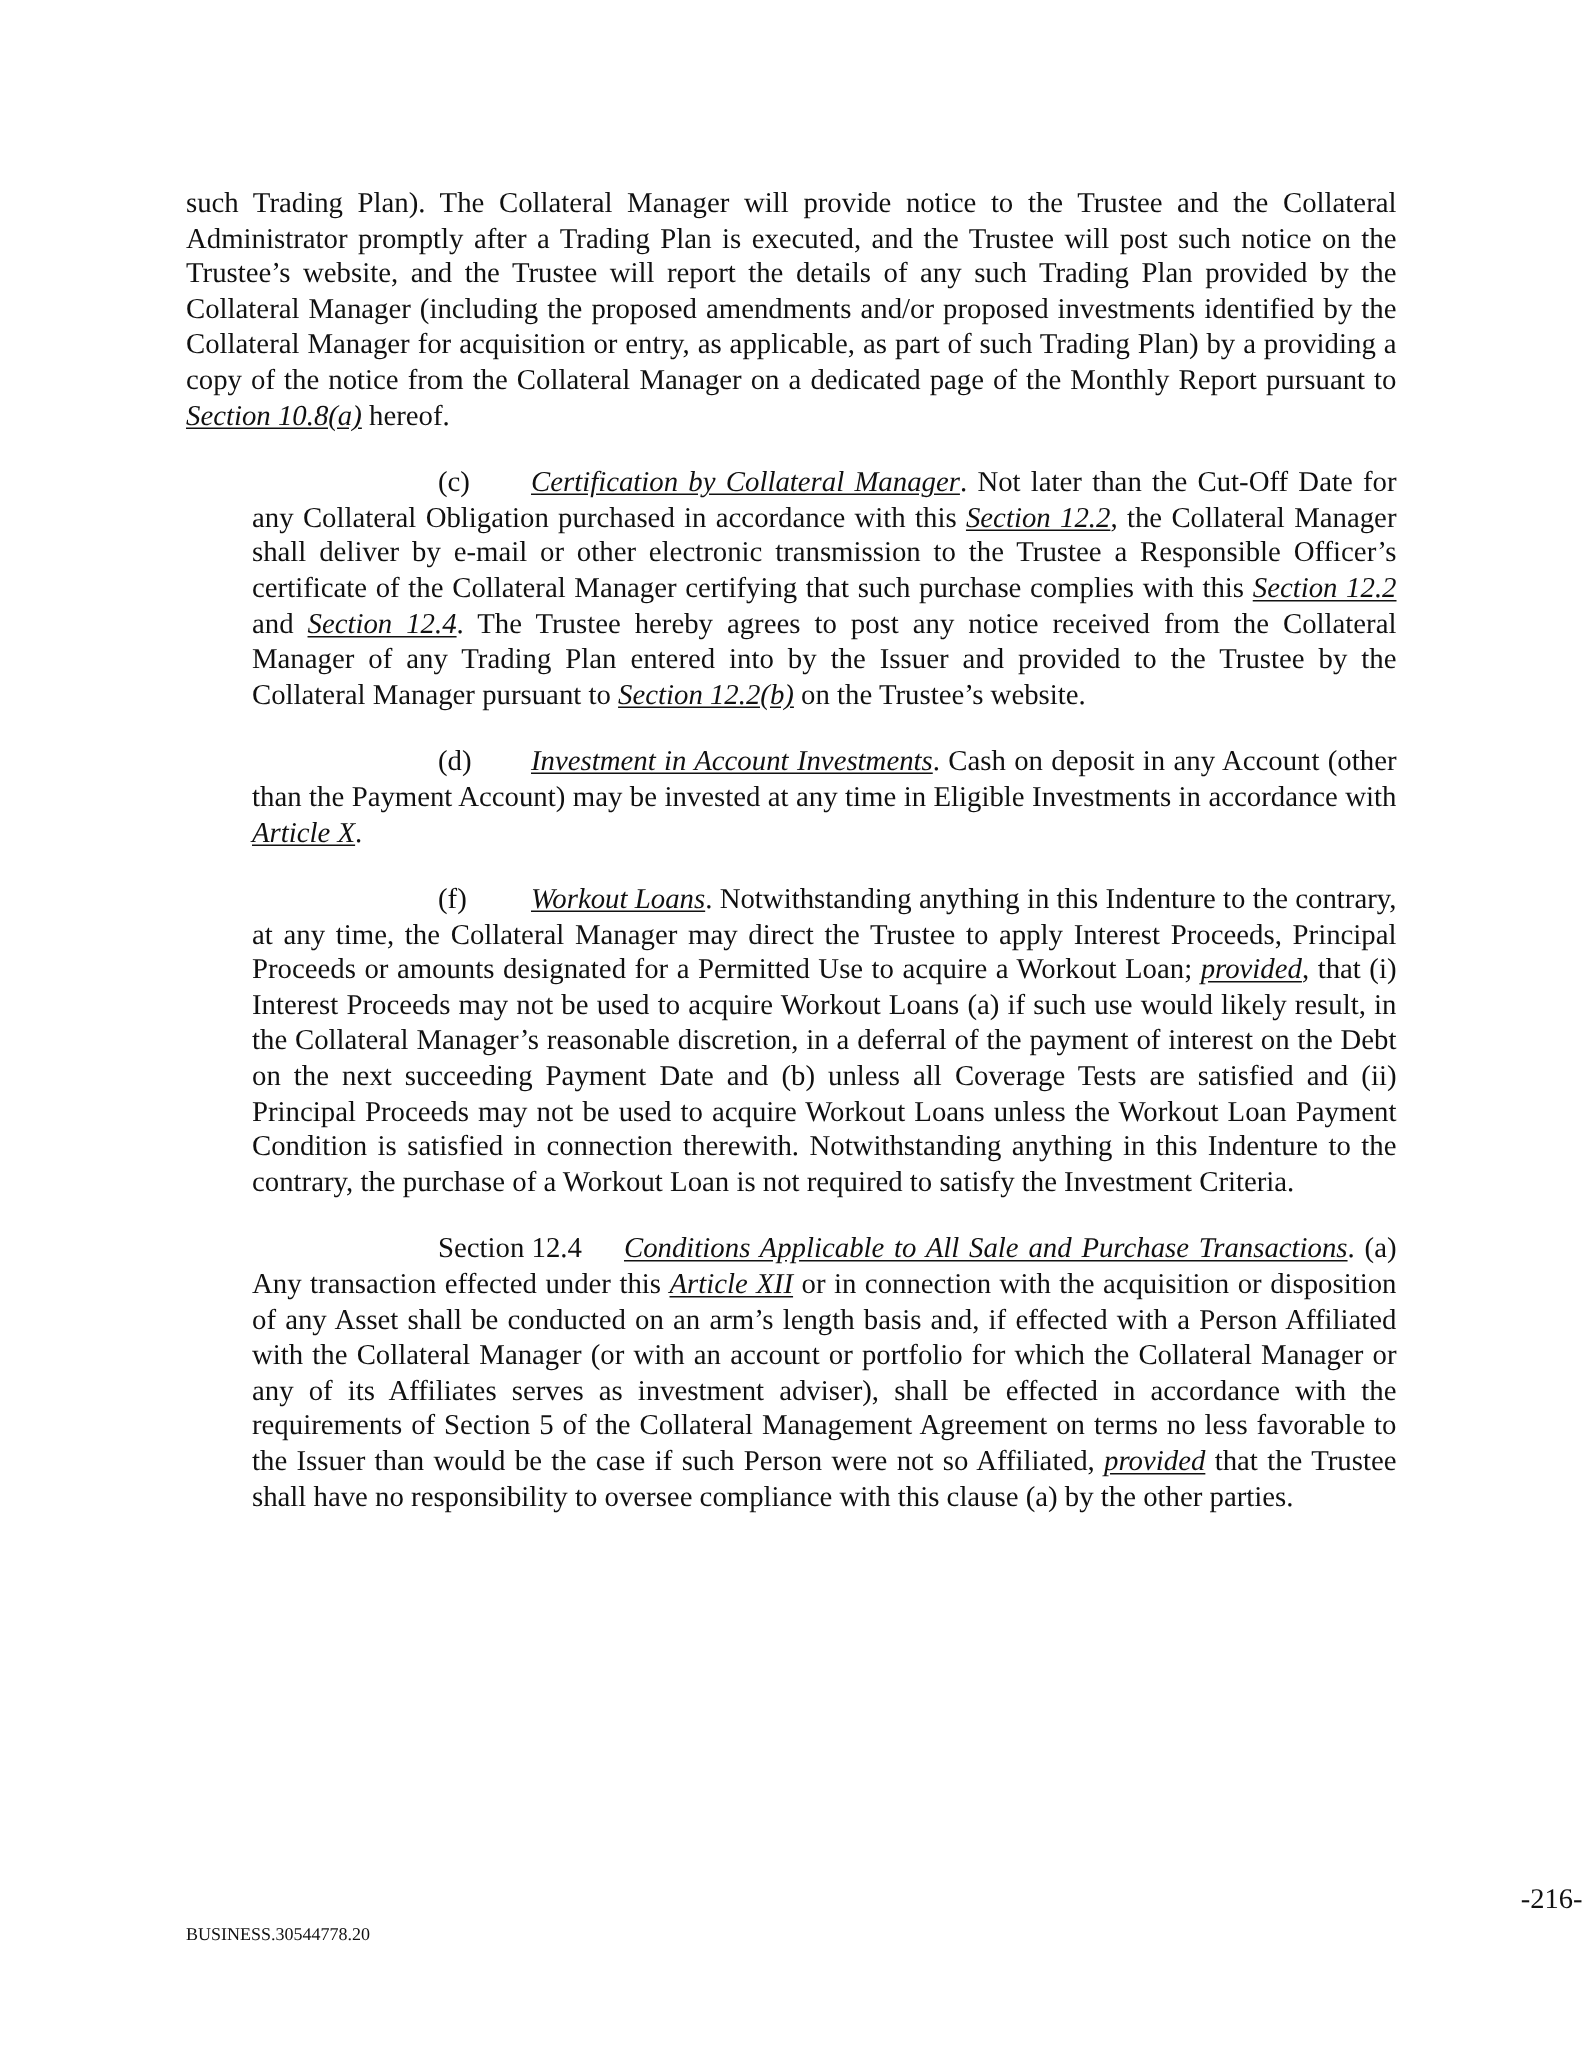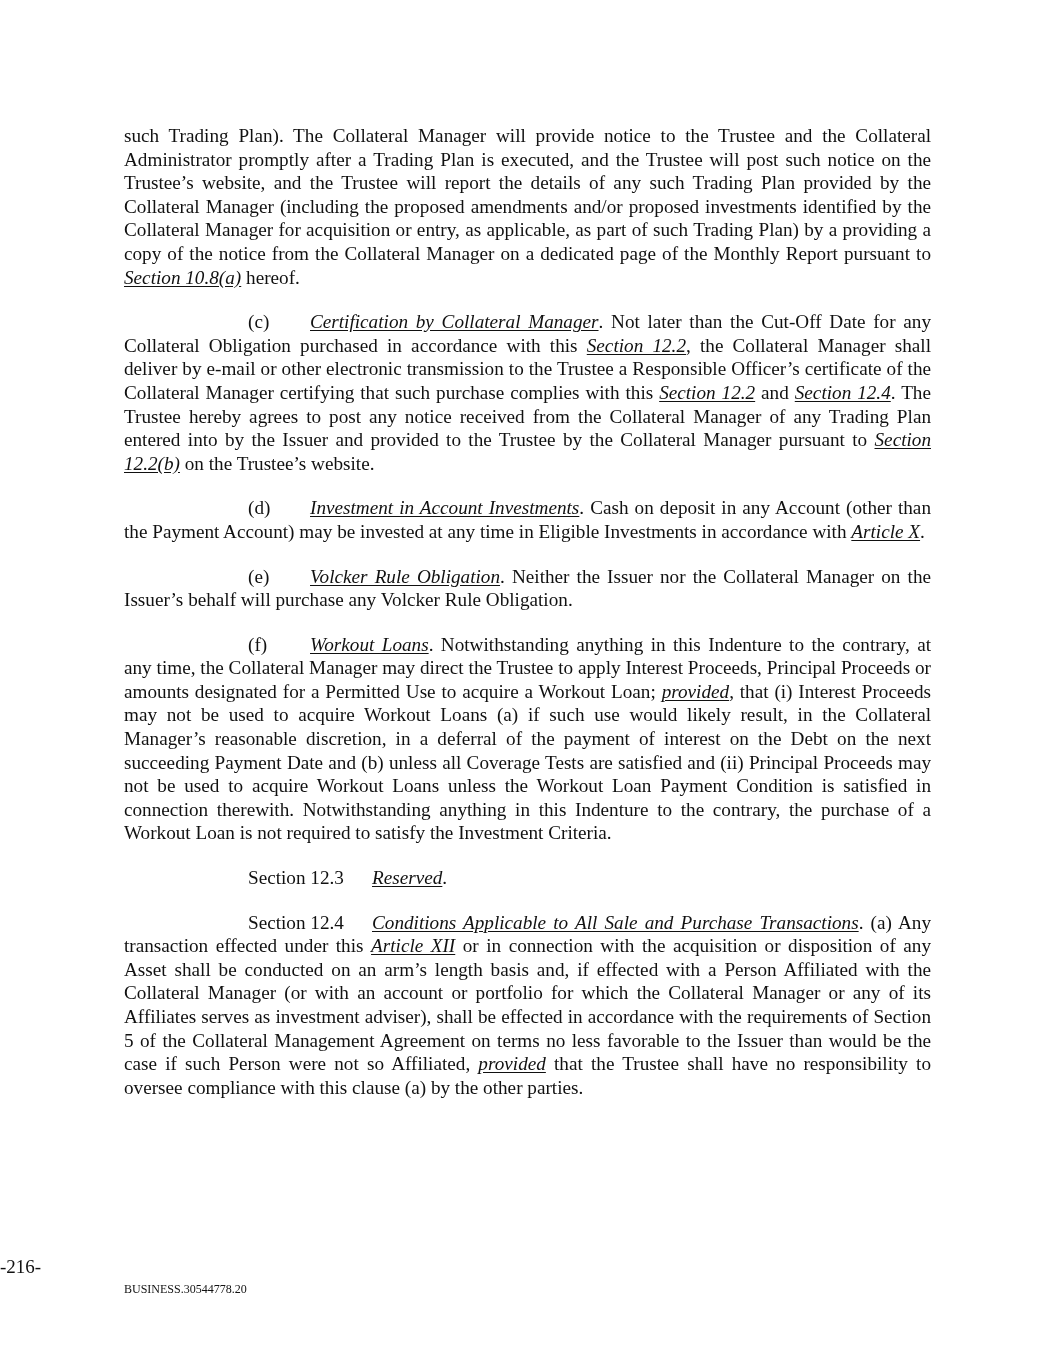--- a/index.html
+++ b/index.html
@@ -3,49 +3,47 @@
 <meta charset="utf-8">
 <style>
   html, body { margin: 0; padding: 0; background: #ffffff; }
   body { width: 1055px; height: 1365px; position: relative; overflow: hidden; }
   .page {
     position: absolute; left: 124px; top: 124px; width: 807px;
     font-family: "Liberation Serif", serif; font-size: 19.2px; line-height: 23.6px;
     color: #111111; text-align: justify;
   }
   p { margin: 0 0 21px 0; }
-  .indent { text-indent: 124px; }
+  .indent { text-indent: 124px; margin-left: 44px; }
   .label { display: inline-block; width: 62px; text-indent: 0; }
   .seclabel { display: inline-block; width: 124px; text-indent: 0; }
   u { text-decoration: underline; text-underline-offset: 2px; font-style: italic; }
   .pagenum {
-    position: absolute; top: 1256px; left: 0; width: 1055px; text-align: left;
+    position: absolute; top: 1256px; left: 0; width: 1055px; text-align: right;
     font-family: "Liberation Serif", serif; font-size: 19px; color: #111;
   }
   .docid {
     position: absolute; top: 1282px; left: 124px;
     font-family: "Liberation Serif", serif; font-size: 12px; color: #111;
   }
 </style>
 </head>
 <body>
 
 <div class="page">
 
   <p><span>such Trading Plan).  The Collateral Manager will provide notice to the Trustee and the Collateral Administrator promptly after a Trading Plan is executed, and the Trustee will post such notice on the Trustee’s website, and the Trustee will report the details of any such Trading Plan provided by the Collateral Manager (including the proposed amendments and/or proposed investments identified by the Collateral Manager for acquisition or entry, as applicable, as part of such Trading Plan) by a providing a copy of the notice from the Collateral Manager on a dedicated page of the Monthly Report pursuant to </span><u>Section 10.8(a)</u><span> hereof.</span></p>
 
   <p class="indent"><span class="label">(c)</span><u>Certification by Collateral Manager</u><span>.  Not later than the Cut-Off Date for any Collateral Obligation purchased in accordance with this </span><u>Section 12.2</u><span>, the Collateral Manager shall deliver by e-mail or other electronic transmission to the Trustee a Responsible Officer’s certificate of the Collateral Manager certifying that such purchase complies with this </span><u>Section 12.2</u><span> and </span><u>Section 12.4</u><span>.  The Trustee hereby agrees to post any notice received from the Collateral Manager of any Trading Plan entered into by the Issuer and provided to the Trustee by the Collateral Manager pursuant to </span><u>Section 12.2(b)</u><span> on the Trustee’s website.</span></p>
 
   <p class="indent"><span class="label">(d)</span><u>Investment in Account Investments</u><span>.  Cash on deposit in any Account (other than the Payment Account) may be invested at any time in Eligible Investments in accordance with </span><u>Article X</u><span>.</span></p>
 
-  <p class="indent"><span class="label">(e)</span><u>Volcker Rule Obligation</u><span>.  Neither the Issuer nor the Collateral Manager on the Issuer’s behalf will purchase any Volcker Rule Obligation.</span></p>
 
   <p class="indent"><span class="label">(f)</span><u>Workout Loans</u><span>.  Notwithstanding anything in this Indenture to the contrary, at any time, the Collateral Manager may direct the Trustee to apply Interest Proceeds, Principal Proceeds or amounts designated for a Permitted Use to acquire a Workout Loan; </span><u>provided</u><span>, that (i) Interest Proceeds may not be used to acquire Workout Loans (a) if such use would likely result, in the Collateral Manager’s reasonable discretion, in a deferral of the payment of interest on the Debt on the next succeeding Payment Date and (b) unless all Coverage Tests are satisfied and (ii) Principal Proceeds may not be used to acquire Workout Loans unless the Workout Loan Payment Condition is satisfied in connection therewith.  Notwithstanding anything in this Indenture to the contrary, the purchase of a Workout Loan is not required to satisfy the Investment Criteria.</span></p>
 
 
-  <p class="indent"><span class="seclabel">Section 12.3</span><u>Reserved</u><span>.</span></p>
 
   <p class="indent"><span class="seclabel">Section 12.4</span><u>Conditions Applicable to All Sale and Purchase Transactions</u><span>. (a) Any transaction effected under this </span><u>Article XII</u><span> or in connection with the acquisition or disposition of any Asset shall be conducted on an arm’s length basis and, if effected with a Person Affiliated with the Collateral Manager (or with an account or portfolio for which the Collateral Manager or any of its Affiliates serves as investment adviser), shall be effected in accordance with the requirements of Section 5 of the Collateral Management Agreement on terms no less favorable to the Issuer than would be the case if such Person were not so Affiliated, </span><u>provided</u><span> that the Trustee shall have no responsibility to oversee compliance with this clause (a) by the other parties.</span></p>
 
 </div>
 
 <div class="pagenum">-216-</div>
 <div class="docid">BUSINESS.30544778.20</div>
 
 </body></html>

